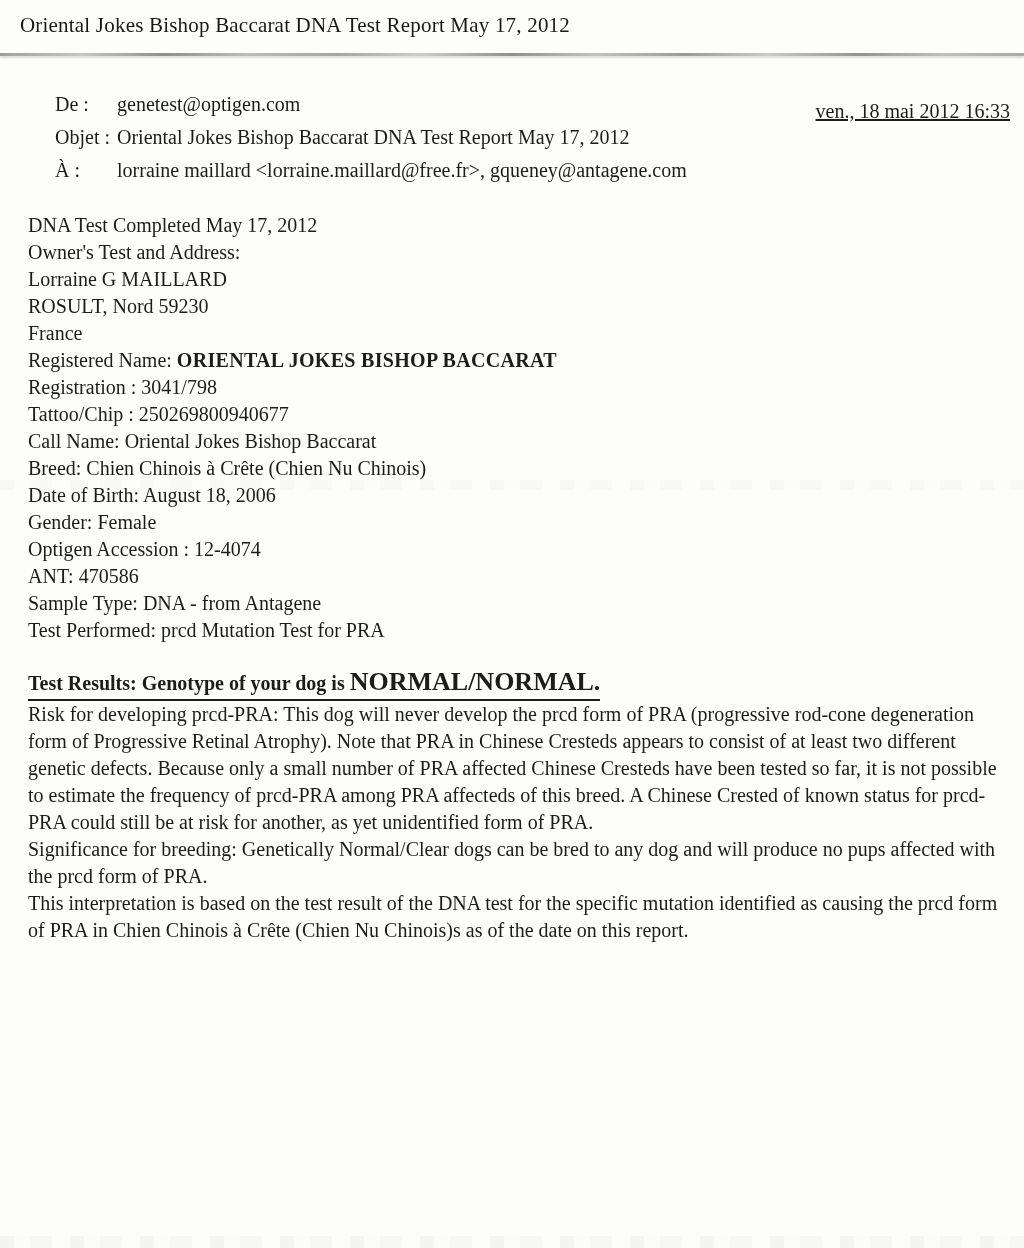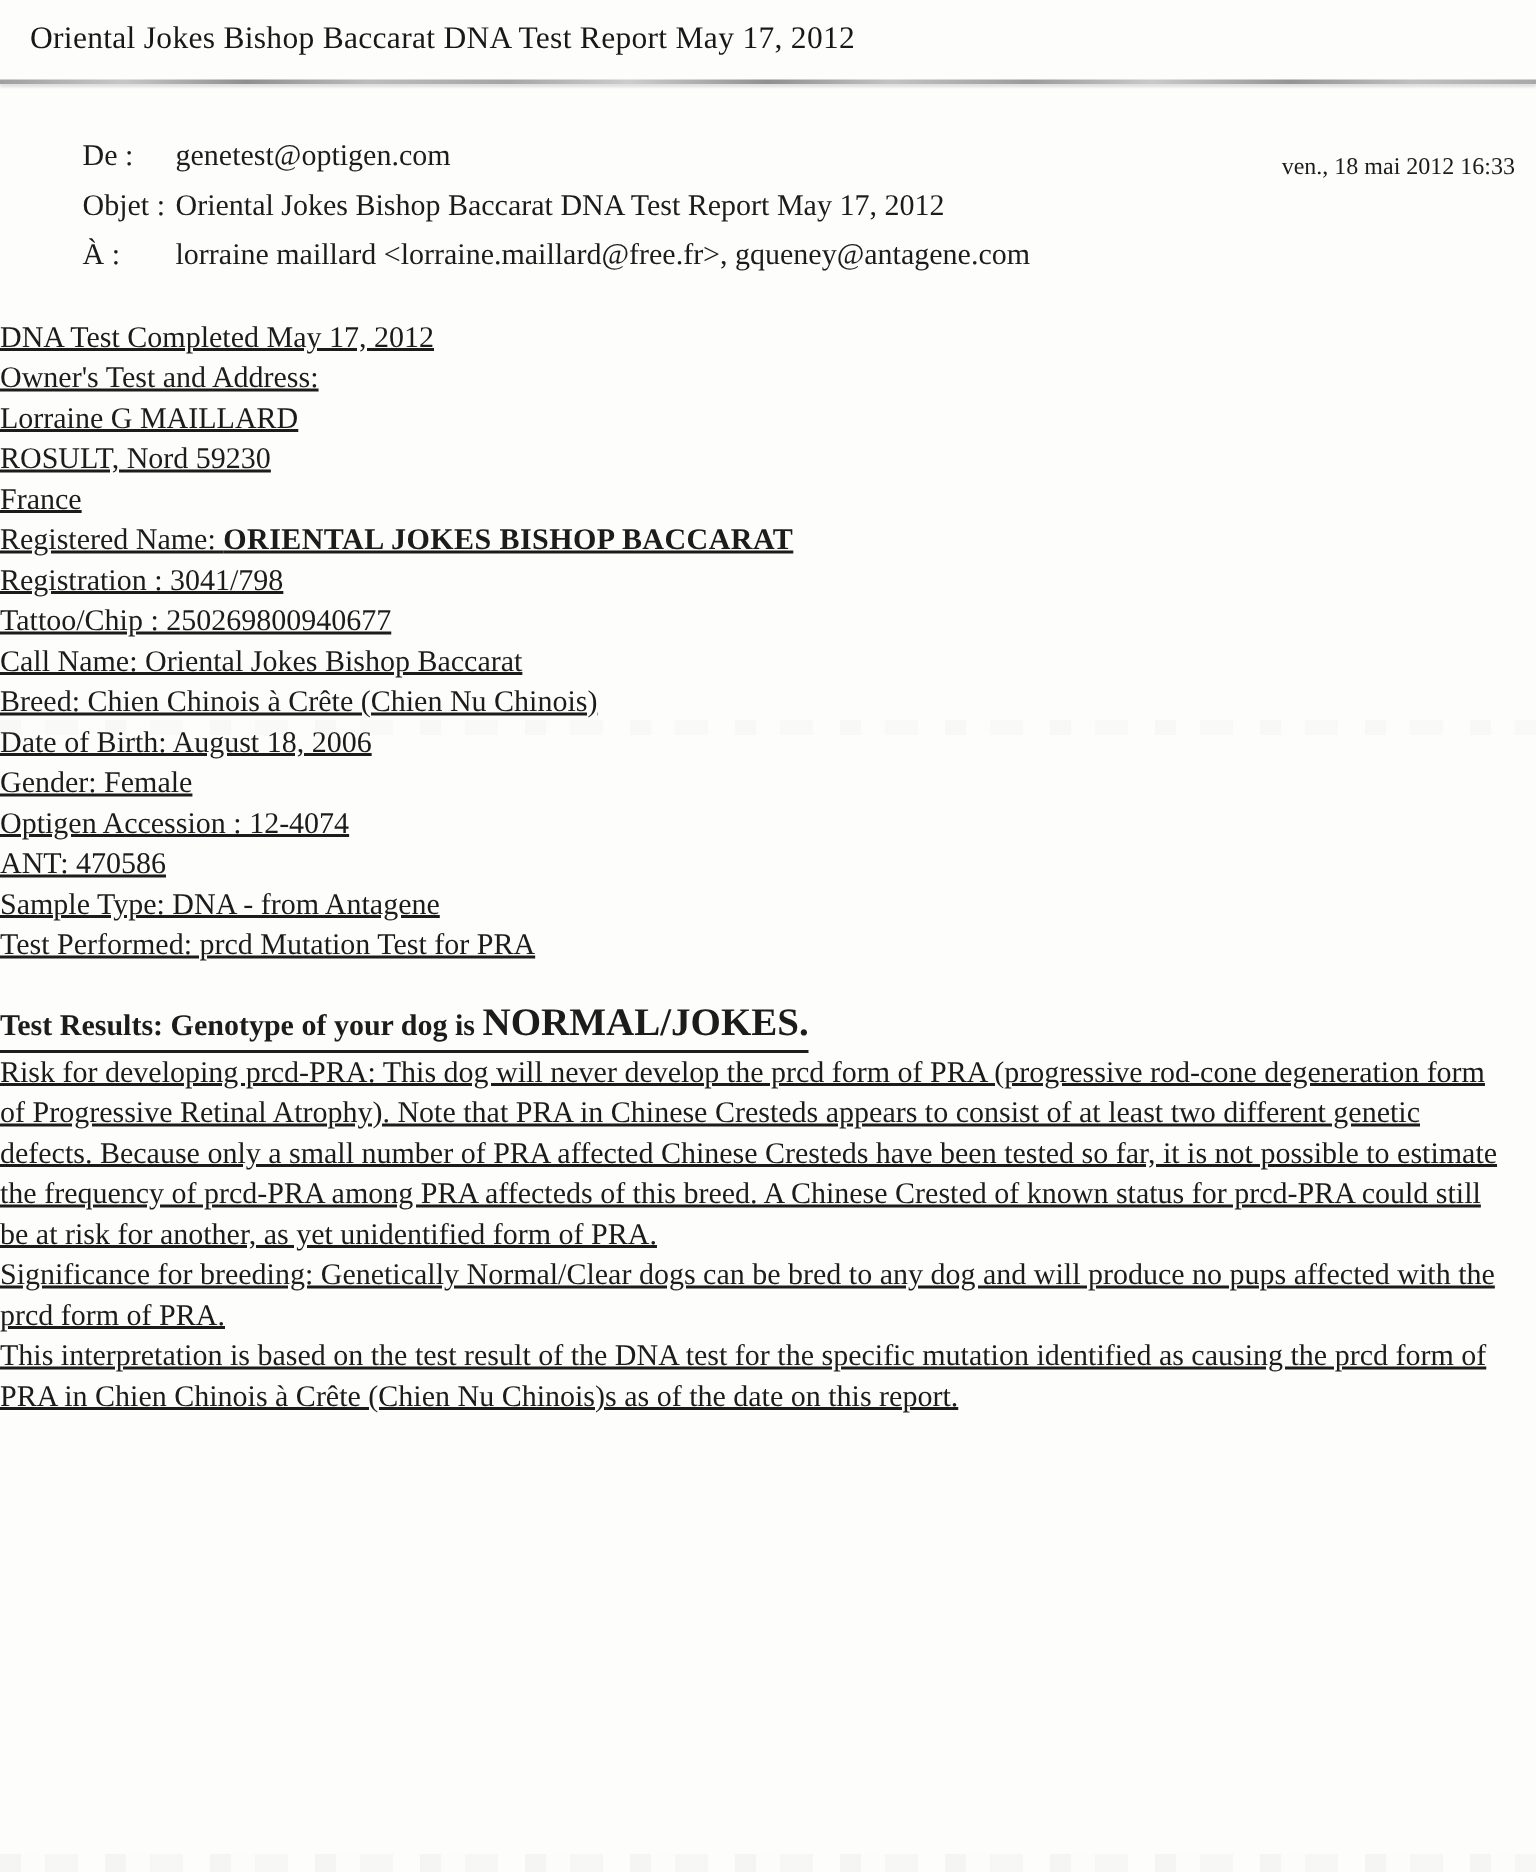--- a/index.html
+++ b/index.html
@@ -33,29 +33,30 @@
   .email-headers {
     margin: 32px 14px 0 55px;
     font-size: 20px;
     position: relative;
   }
   .hdr-row { line-height: 33px; white-space: nowrap; }
   .hdr-label { display: inline-block; width: 62px; }
   .hdr-date {
     position: absolute;
     top: 7px; right: 0;
-    font-size: 16px;
+    font-size: 20px;
+    text-decoration: underline;
   }
 
   .body-block {
+    margin-left: 28px;
     margin-right: 18px;
     margin-top: 25px;
     font-size: 20px;
     line-height: 27px;
-    text-decoration: underline;
   }
   .body-block p { margin: 0; }
   .gap { margin-top: 26px; }
   .gap-lg { margin-top: 28px; }
 
   .reg-name-value { font-weight: bold; letter-spacing: 0.3px; }
 
   .results-line {
     display: inline-block;
     font-weight: bold;
@@ -122,21 +123,21 @@
     <p>Date of Birth: August 18, 2006</p>
     <p>Gender: Female</p>
 
     <p class="gap">Optigen Accession : 12-4074</p>
     <p>ANT: 470586</p>
 
     <p class="gap">Sample Type: DNA - from Antagene</p>
 
     <p class="gap">Test Performed: prcd Mutation Test for PRA</p>
 
-    <p><span class="results-line"><span>Test Results: Genotype of your dog is </span><span class="results-value">NORMAL/JOKES.</span></span></p>
+    <p><span class="results-line"><span>Test Results: Genotype of your dog is </span><span class="results-value">NORMAL/NORMAL.</span></span></p>
 
     <p class="gap para">Risk for developing prcd-PRA: This dog will never develop the prcd form of PRA (progressive rod-cone degeneration form of Progressive Retinal Atrophy). Note that PRA in Chinese Cresteds appears to consist of at least two different genetic defects. Because only a small number of PRA affected Chinese Cresteds have been tested so far, it is not possible to estimate the frequency of prcd-PRA among PRA affecteds of this breed. A Chinese Crested of known status for prcd-PRA could still be at risk for another, as yet unidentified form of PRA.</p>
     <p class="para">Significance for breeding: Genetically Normal/Clear dogs can be bred to any dog and will produce no pups affected with the prcd form of PRA.</p>
 
     <p class="gap-lg para">This interpretation is based on the test result of the DNA test for the specific mutation identified as causing the prcd form of PRA in Chien Chinois à Crête (Chien Nu Chinois)s as of the date on this report.</p>
 
   </div>
 
   <div class="noise noise-1"></div>
   <div class="noise noise-2"></div>

